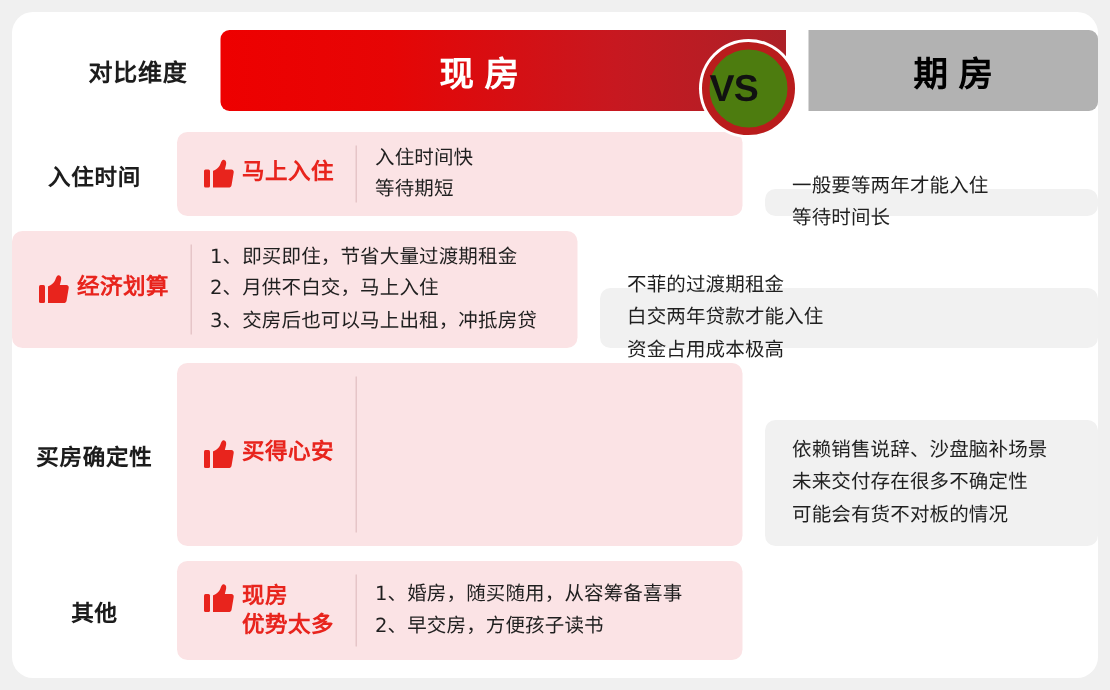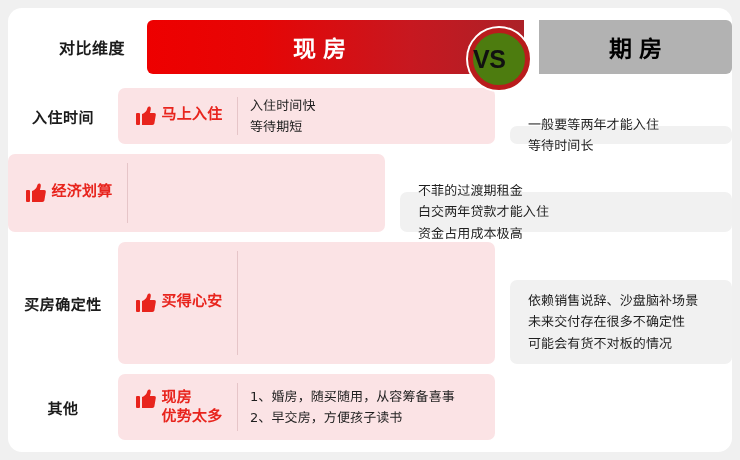--- a/index.html
+++ b/index.html
@@ -280,20 +280,23 @@
         <div class="tag-box">
           <span class="thumb-icon">
             <svg width="20" height="22" viewBox="0 0 20 22" aria-hidden="true">
               <rect x="0" y="8" width="4" height="12" rx="1" fill="#e8241d"></rect>
               <path d="M6 20 V9 C6 9 10 7.5 11 4.2 C11.5 2.4 12.3 1.2 13.6 1.6 C14.9 2 15 3.6 14.6 5.2 L13.9 8 H18.2 C19.4 8 20 8.9 19.8 10 L18.4 18.3 C18.2 19.5 17.4 20 16.3 20 Z" fill="#e8241d"></path>
             </svg>
           </span>
           <span class="tag-label">经济划算</span>
         </div>
         <div class="divider"></div>
+        <div class="pro-text">1、即买即住，节省大量过渡期租金
+2、月供不白交，马上入住
+3、交房后也可以马上出租，冲抵房贷</div>
       </div>
     </div>
     <div class="gap-cell"></div>
     <div class="con-cell">
       <div class="panel-grey">
         <div class="con-text">不菲的过渡期租金
 白交两年贷款才能入住
 资金占用成本极高</div>
       </div>
     </div>

